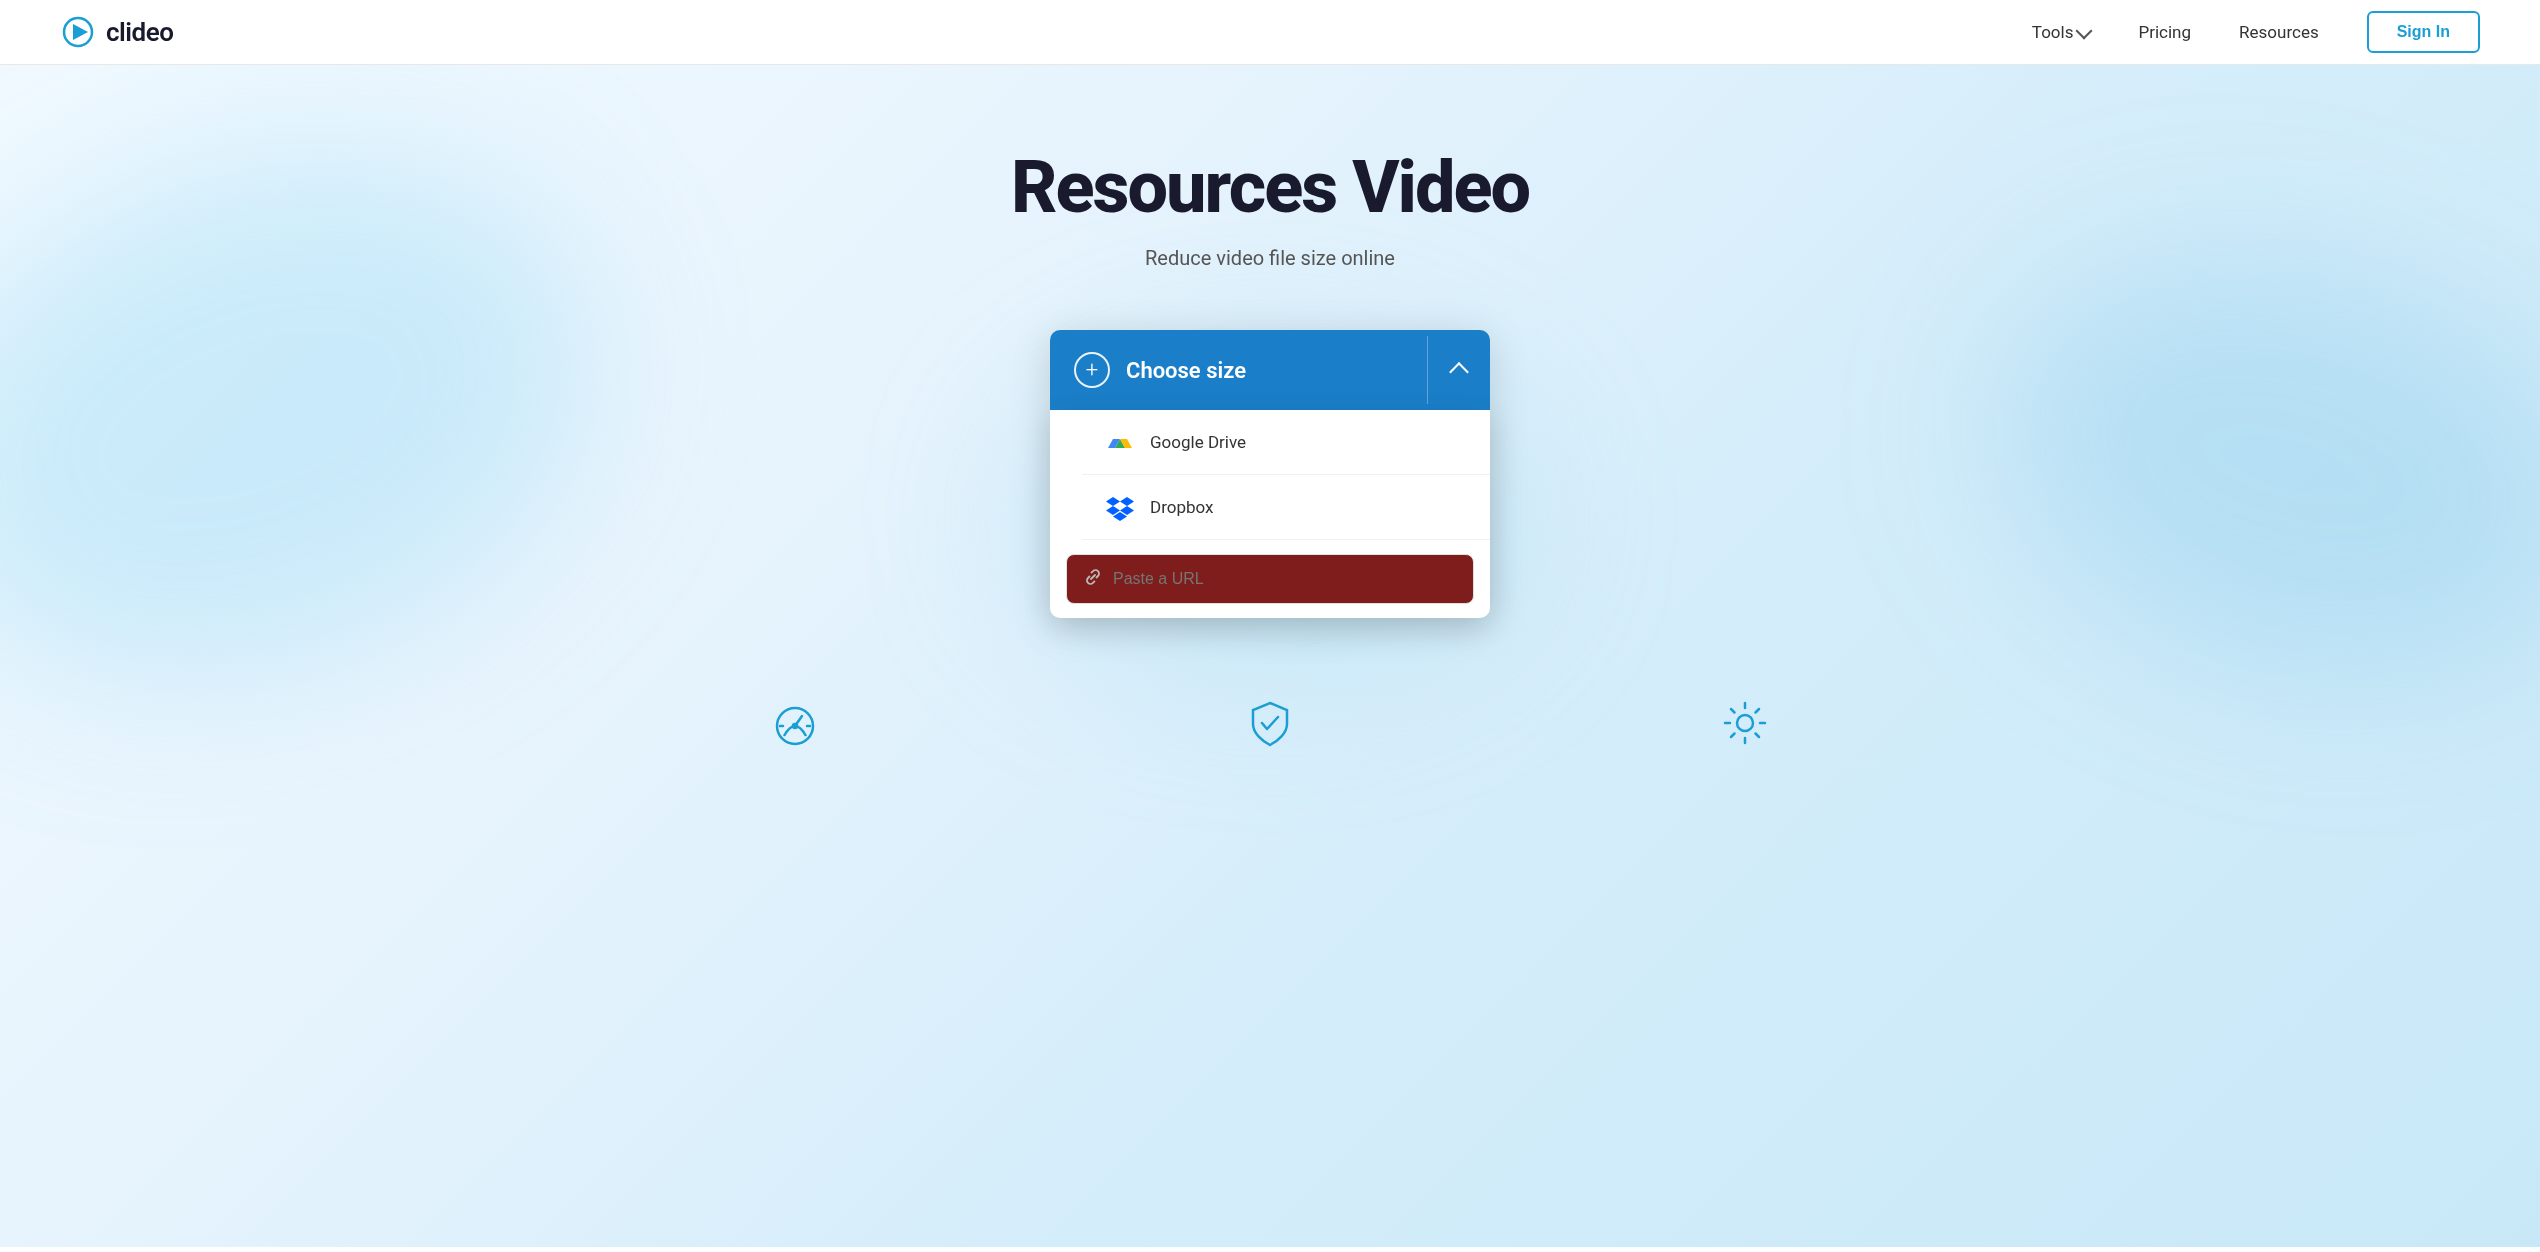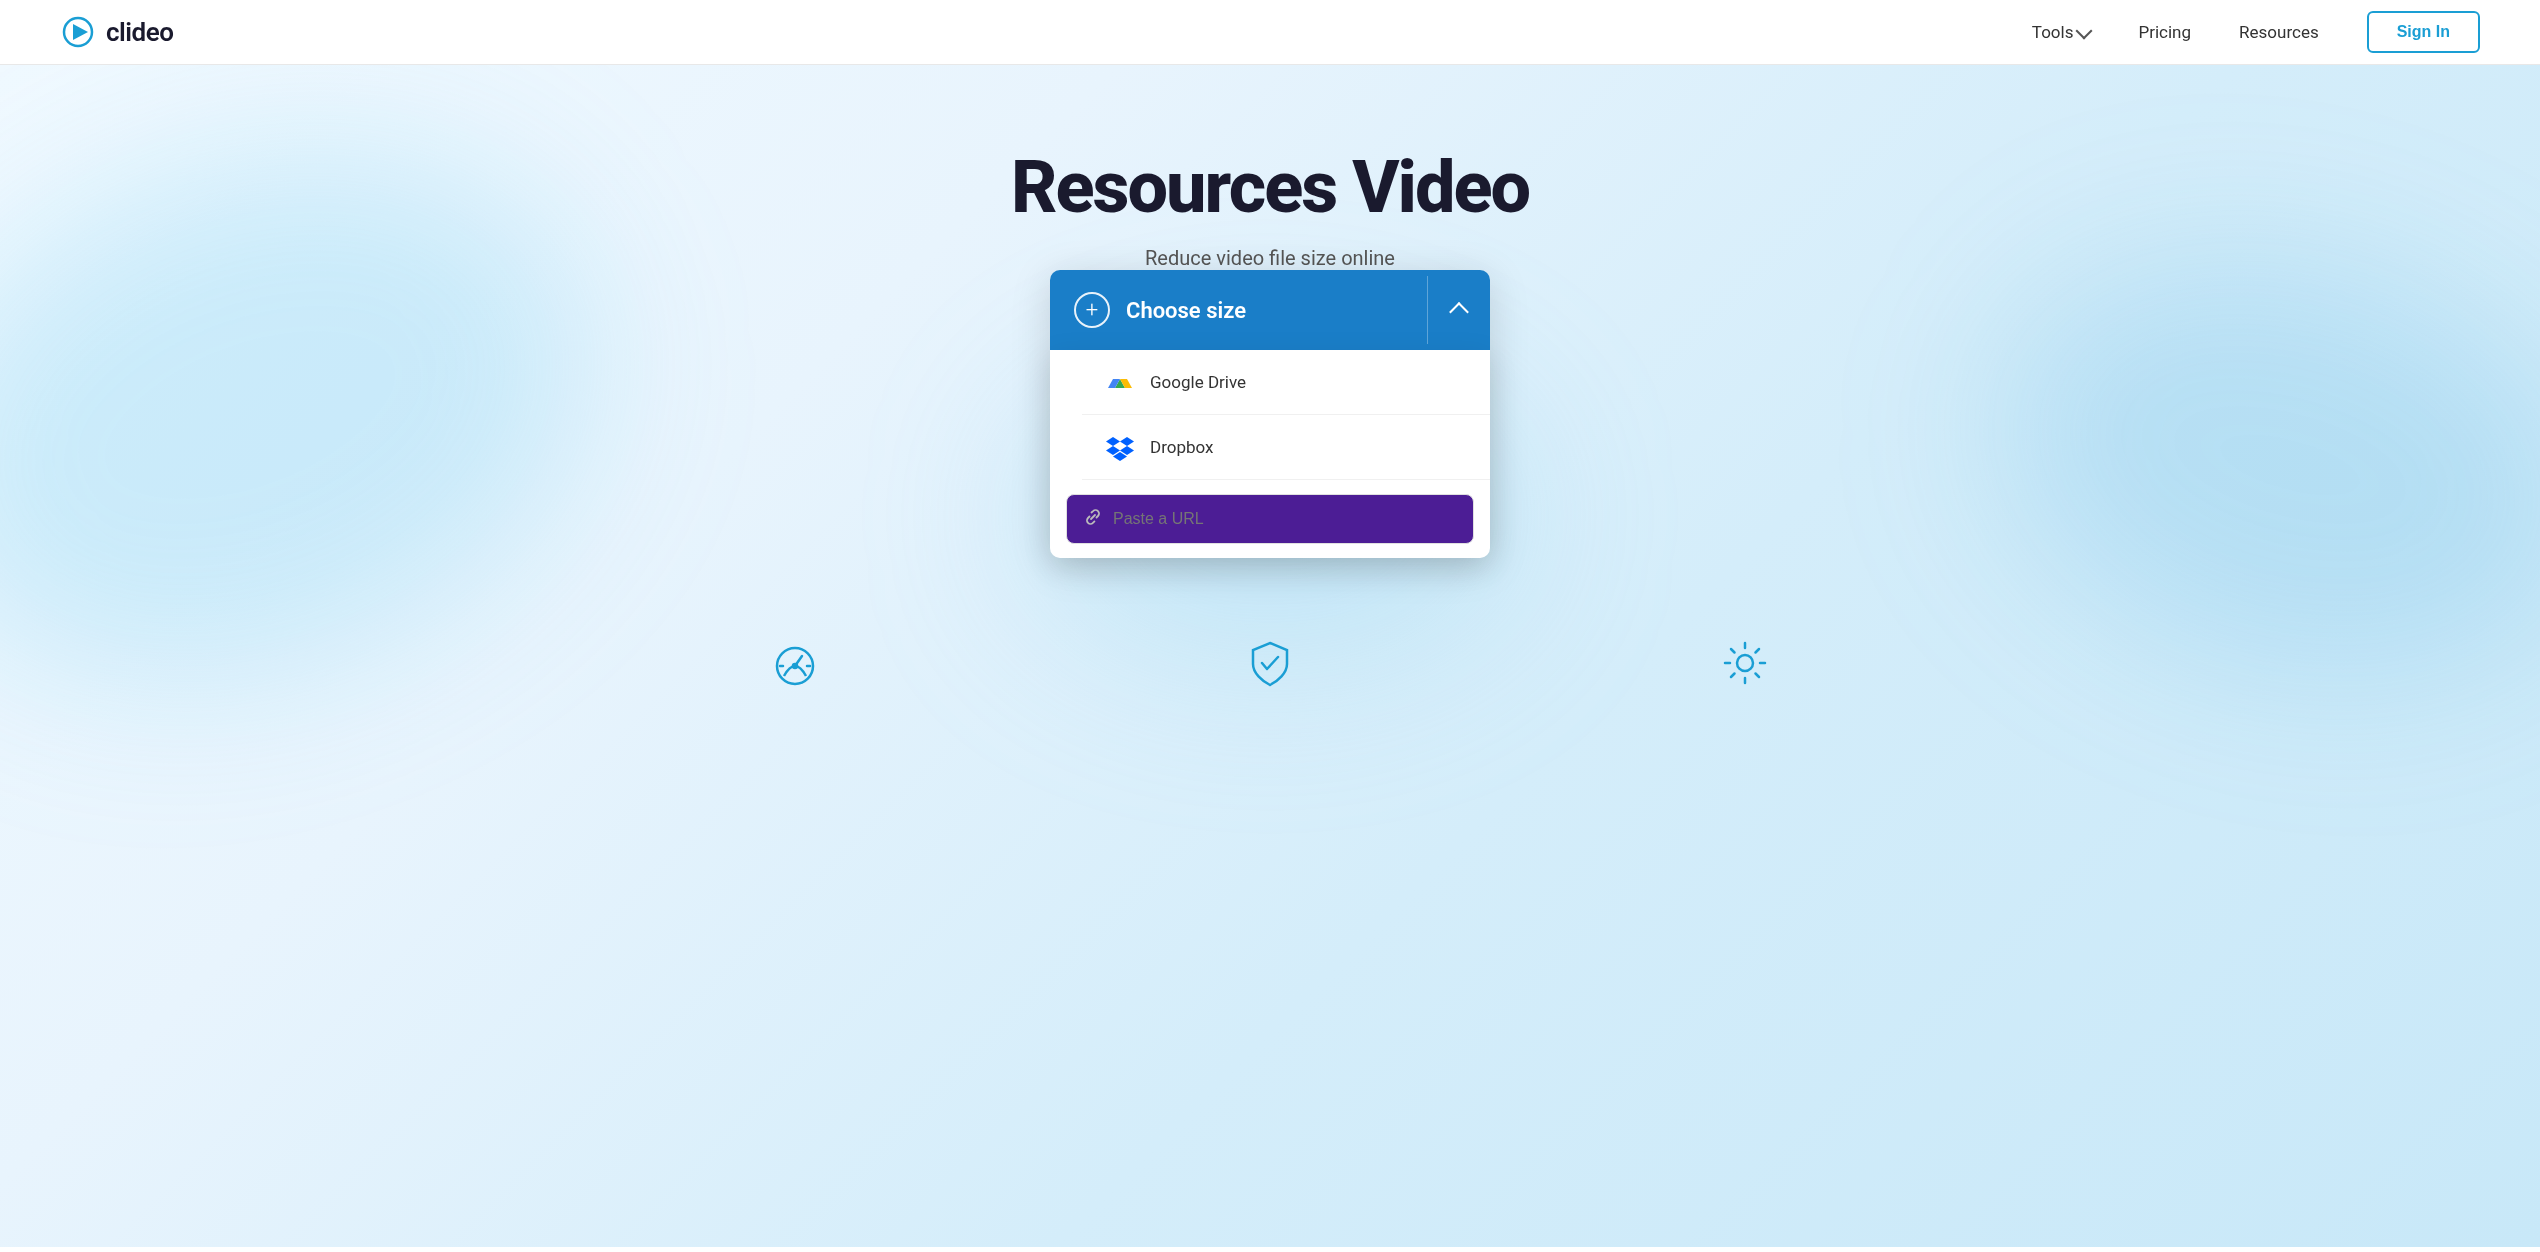--- a/index.html
+++ b/index.html
@@ -140,20 +140,21 @@
       color: #1a1a2e;
       text-align: center;
       margin-bottom: 16px;
       letter-spacing: -2px;
     }
 
     .page-subtitle {
       font-size: 20px;
       color: #555;
       text-align: center;
+      margin-bottom: 60px;
       font-weight: 400;
     }
 
     
     .upload-widget {
       width: 440px;
       border-radius: 12px;
       overflow: visible;
       box-shadow: 0 8px 40px rgba(0,0,0,0.15);
       position: relative;
@@ -275,21 +276,21 @@
       padding: 14px 16px;
     }
 
     .url-input-wrapper {
       display: flex;
       align-items: center;
       gap: 10px;
       border: 1.5px solid #e0e0e0;
       border-radius: 8px;
       padding: 12px 16px;
-      background: #4c1d95;
+      background: #7f1d1d;
     }
 
     .link-icon {
       color: #aaa;
       font-size: 18px;
       flex-shrink: 0;
     }
 
     .url-input {
       border: none;

